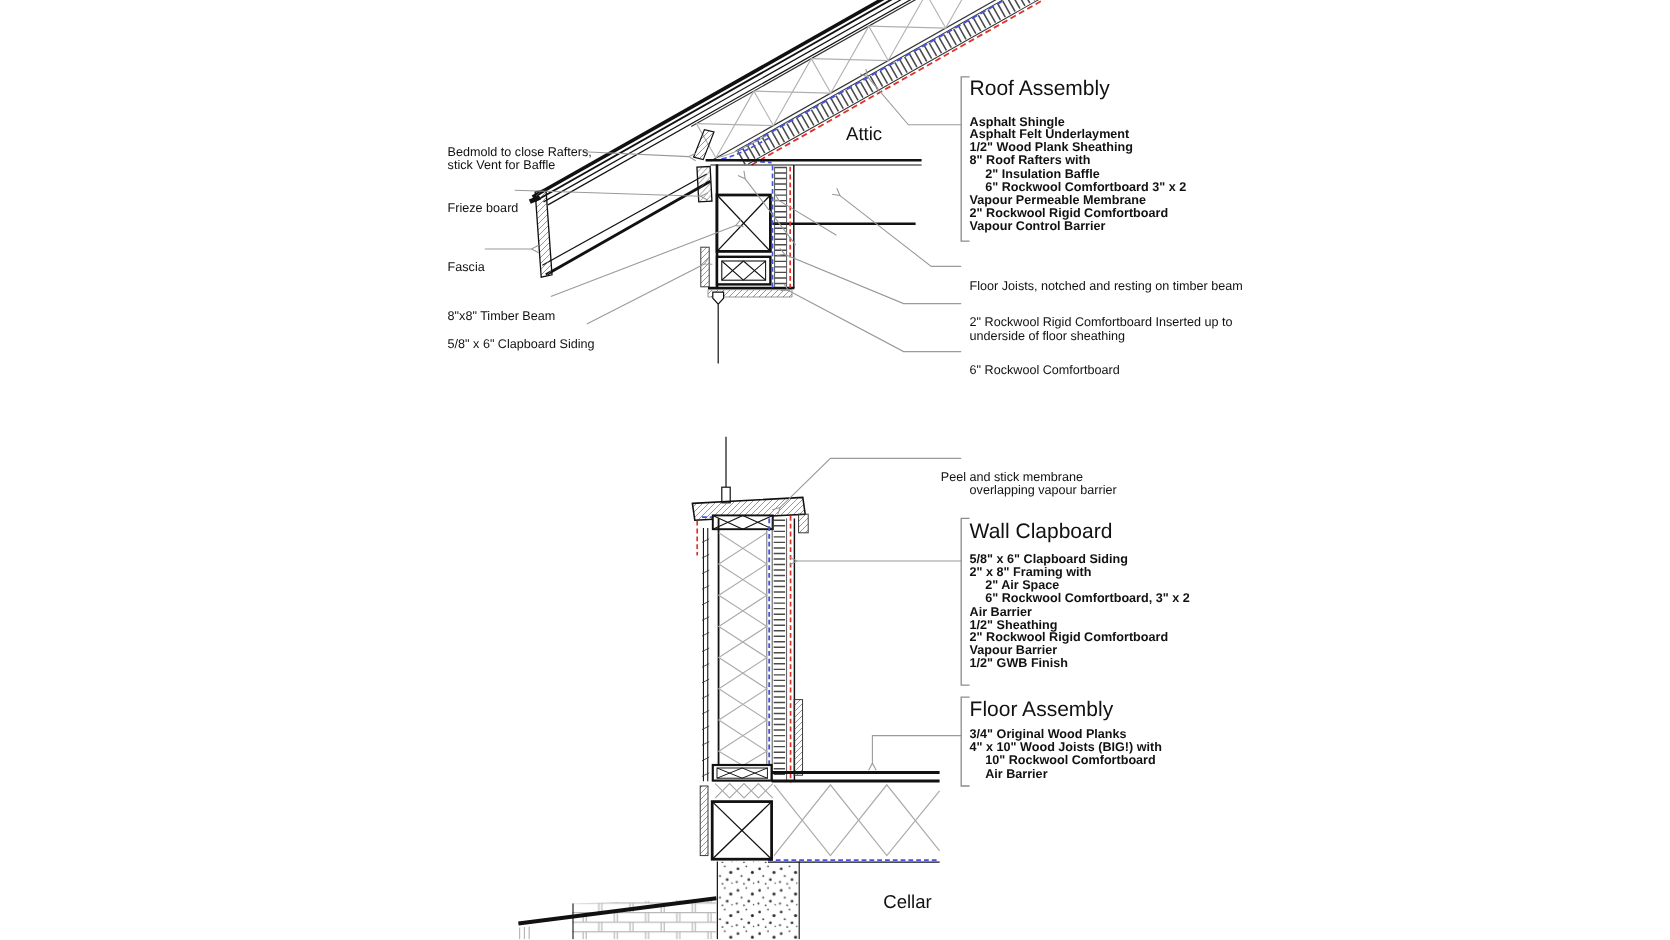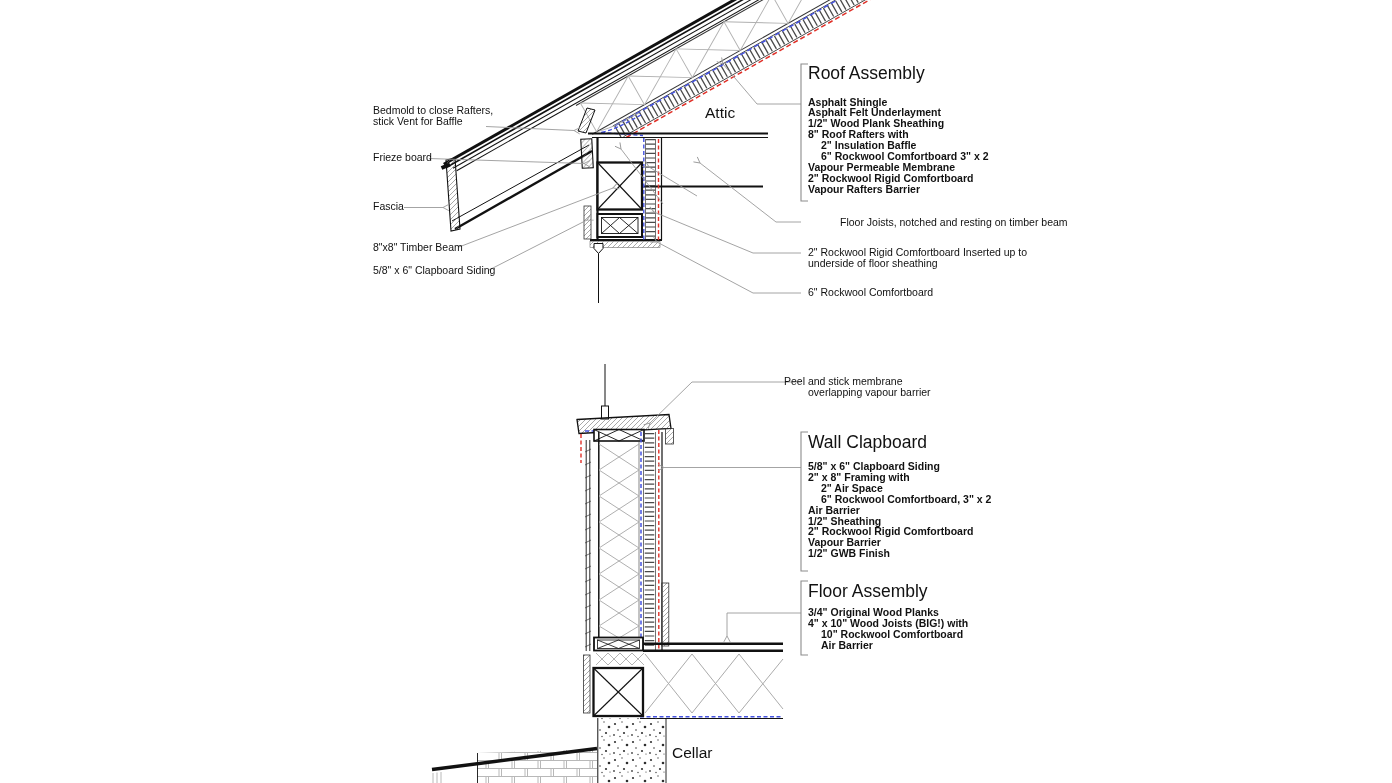--- a/index.html
+++ b/index.html
@@ -1,19 +1,19 @@
 <!DOCTYPE html>
 <html><head>
 <meta charset="utf-8">
 <style>
   html,body{margin:0;padding:0;background:#fff;}
   .canvas{position:relative;width:1392px;height:783px;background:#fff;overflow:hidden;
           font-family:"Liberation Sans",sans-serif;color:#111;}
   svg.draw{position:absolute;left:0;top:0;}
-  .lbl{position:absolute;font-size:10.5px;line-height:10.9px;white-space:nowrap;}
+  .lbl{position:absolute;font-size:10.5px;line-height:10.9px;white-space:nowrap;margin-top:17px;}
   .title{position:absolute;font-size:17.5px;line-height:19px;white-space:nowrap;}
   .big{position:absolute;font-size:15.5px;line-height:17px;white-space:nowrap;}
   .list{position:absolute;font-size:10.5px;line-height:10.9px;white-space:nowrap;font-weight:bold;}
   .ind{padding-left:13px;}
 </style>
 </head>
 <body>
 
 <div class="canvas">
 
@@ -215,36 +215,36 @@
 </svg>
 
 <div class="lbl" style="left:373px;top:105px">Bedmold to close Rafters,</div>
 <div class="lbl" style="left:373px;top:116px">stick Vent for Baffle</div>
 <div class="lbl" style="left:373px;top:152px">Frieze board</div>
 <div class="lbl" style="left:373px;top:201px">Fascia</div>
 <div class="lbl" style="left:373px;top:242px">8"x8" Timber Beam</div>
 <div class="lbl" style="left:373px;top:265px">5/8" x 6" Clapboard Siding</div>
 
 <div class="big" style="left:705px;top:104px">Attic</div>
-<div class="big" style="left:672px;top:744px">Cellar</div>
+<div class="big" style="left:736px;top:744px">Cellar</div>
 
 <div class="title" style="left:808px;top:64px">Roof Assembly</div>
 <div class="list" style="left:808px;top:96.5px">
   <div>Asphalt Shingle</div>
   <div>Asphalt Felt Underlayment</div>
   <div>1/2" Wood Plank Sheathing</div>
   <div>8" Roof Rafters with</div>
   <div class="ind">2" Insulation Baffle</div>
   <div class="ind">6" Rockwool Comfortboard 3" x 2</div>
   <div>Vapour Permeable Membrane</div>
   <div>2" Rockwool Rigid Comfortboard</div>
-  <div>Vapour Rafters Barrier</div>
-</div>
-
-<div class="lbl" style="left:840px;top:217px">Floor Joists, notched and resting on timber beam</div>
+  <div>Vapour Control Barrier</div>
+</div>
+
+<div class="lbl" style="left:808px;top:217px">Floor Joists, notched and resting on timber beam</div>
 <div class="lbl" style="left:808px;top:247px">2" Rockwool Rigid Comfortboard Inserted up to</div>
 <div class="lbl" style="left:808px;top:258px">underside of floor sheathing</div>
 <div class="lbl" style="left:808px;top:287px">6" Rockwool Comfortboard</div>
 <div class="lbl" style="left:784px;top:376px">Peel and stick membrane</div>
 <div class="lbl" style="left:808px;top:387px">overlapping vapour barrier</div>
 
 <div class="title" style="left:808px;top:433px">Wall Clapboard</div>
 <div class="list" style="left:808px;top:461px">
   <div>5/8" x 6" Clapboard Siding</div>
   <div>2" x 8" Framing with</div>

